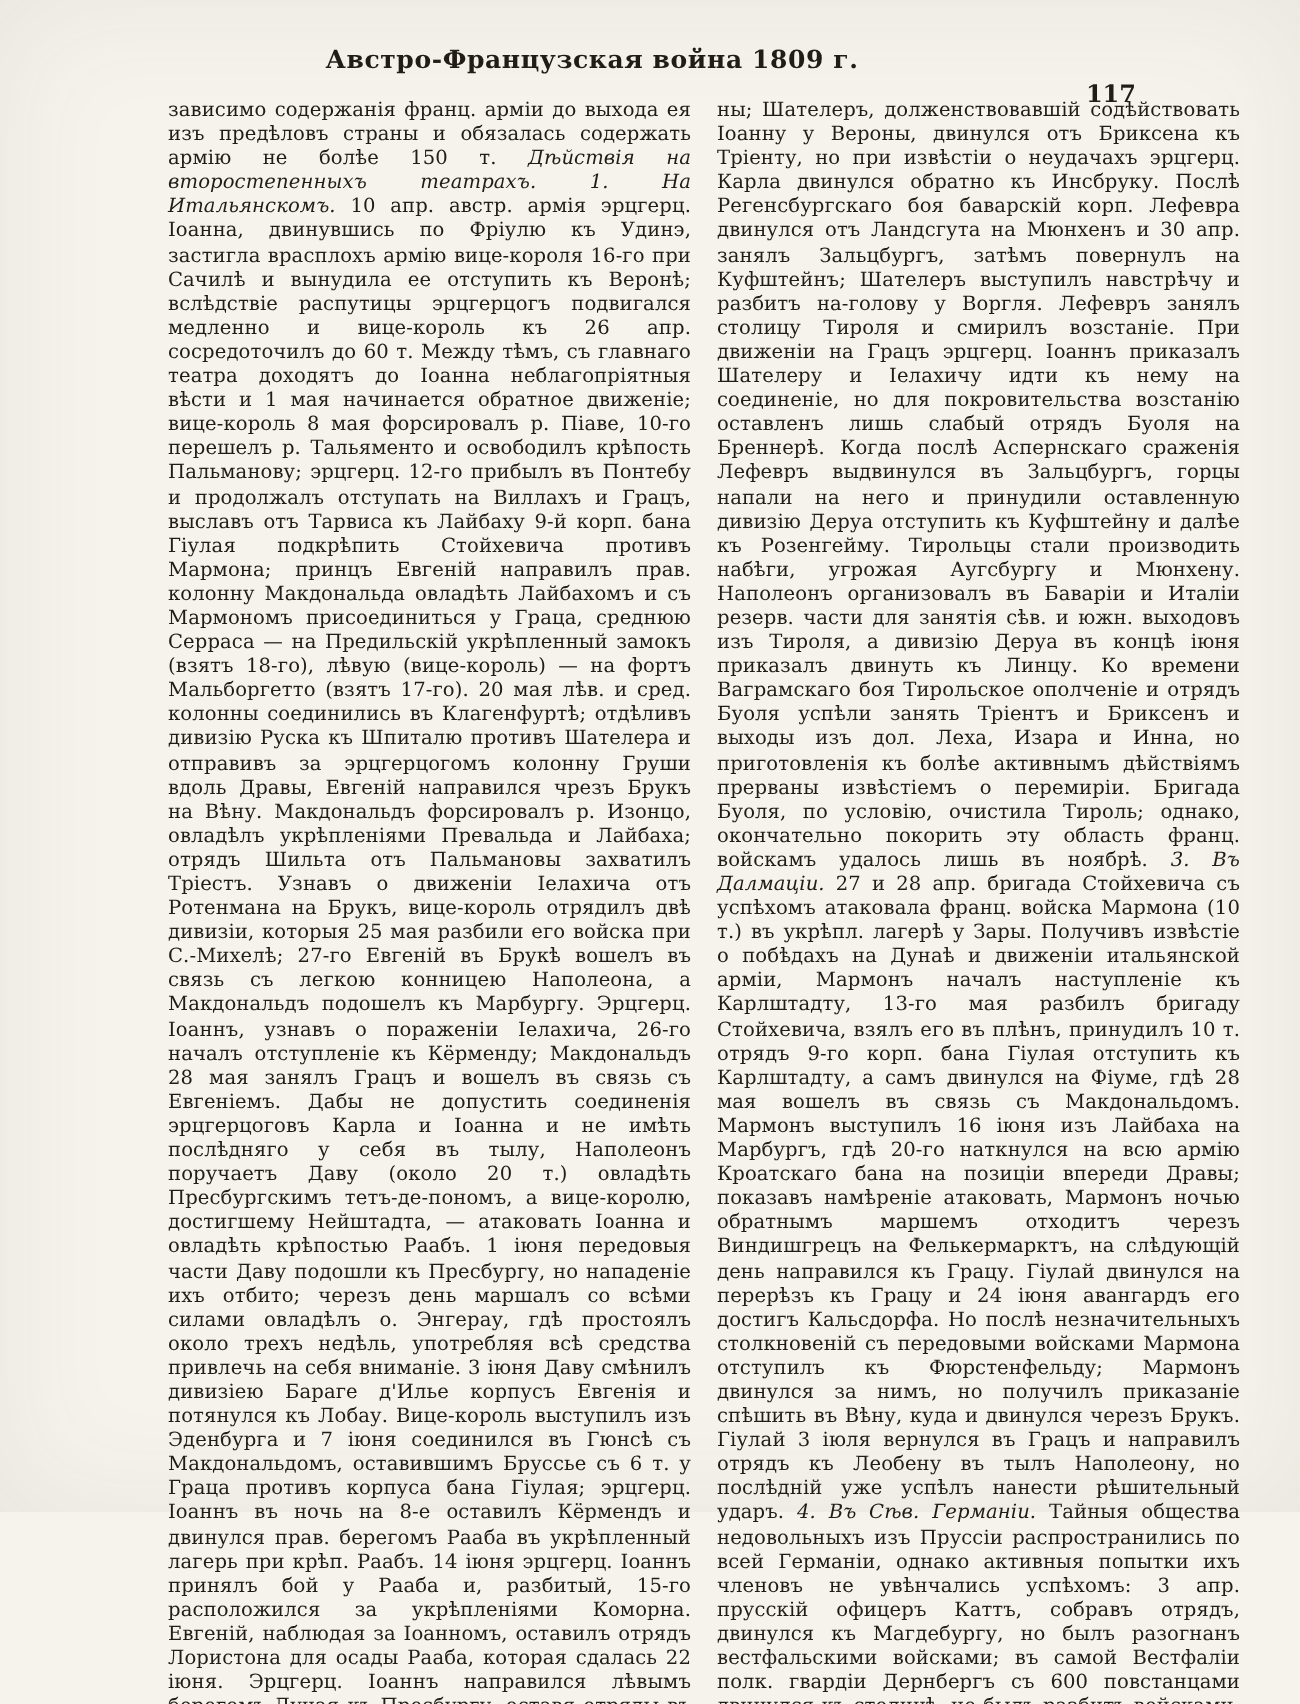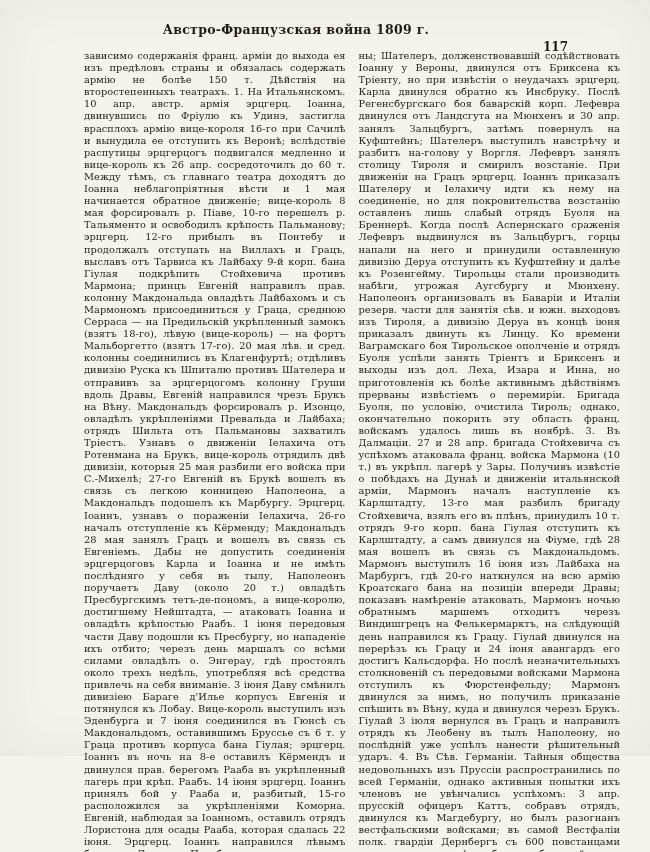--- a/index.html
+++ b/index.html
@@ -42,21 +42,21 @@
   }
   .col{
     flex:1 1 0;
     font-size:9.8px;
     line-height:12.1px;
     text-align:justify;
     letter-spacing:0.05px;
     word-spacing:0.2px;
   }
   .seg{white-space:normal;}
-  .i{}
+  .i{font-style:italic;}
 </style>
 </head>
 <body>
 
 <div class="page">
 
   <div class="header">
     <span class="title">Австро-Французская война 1809 г.</span>
     <span class="pagenum">117</span>
   </div>

